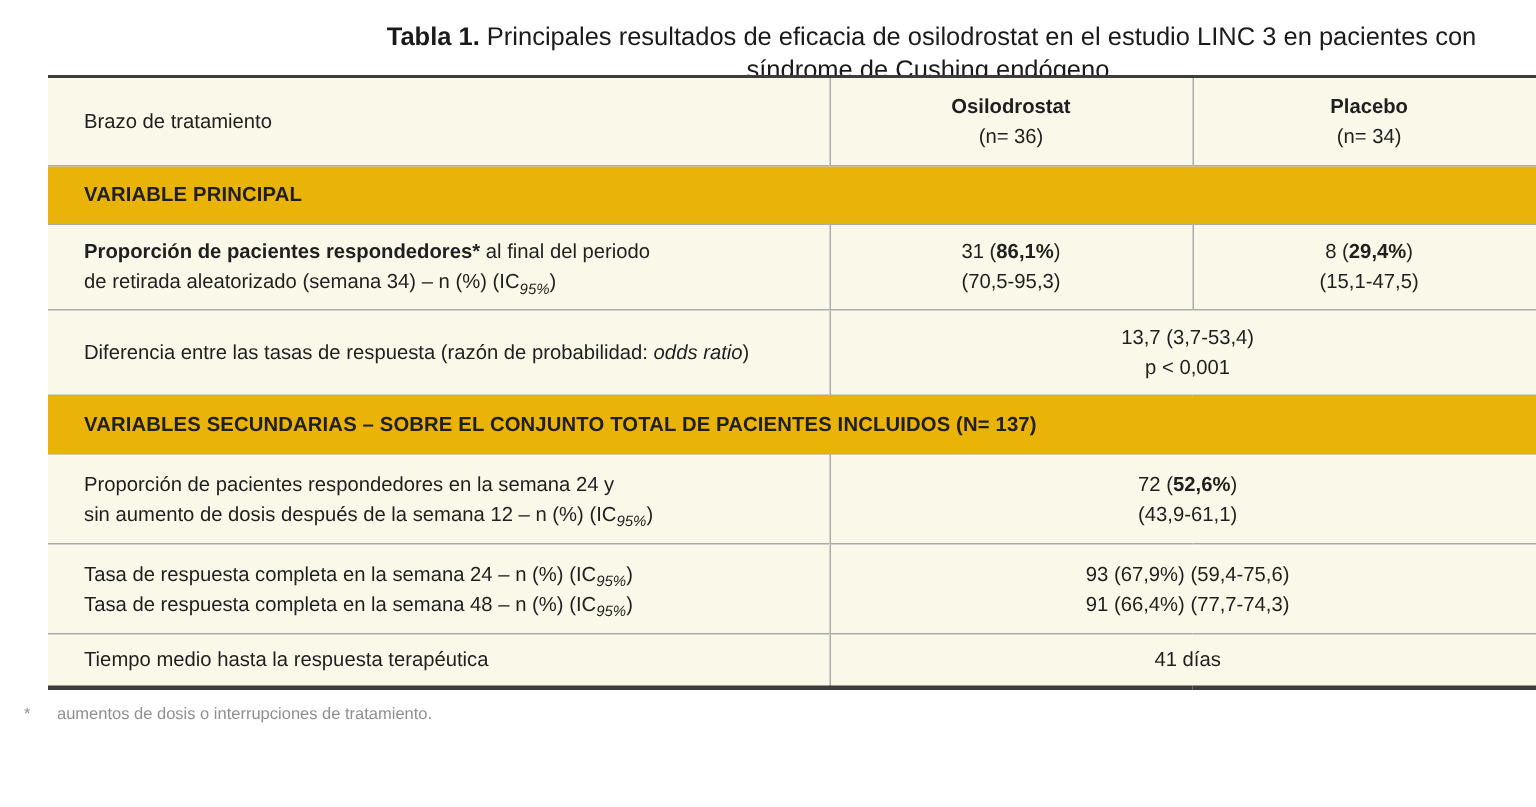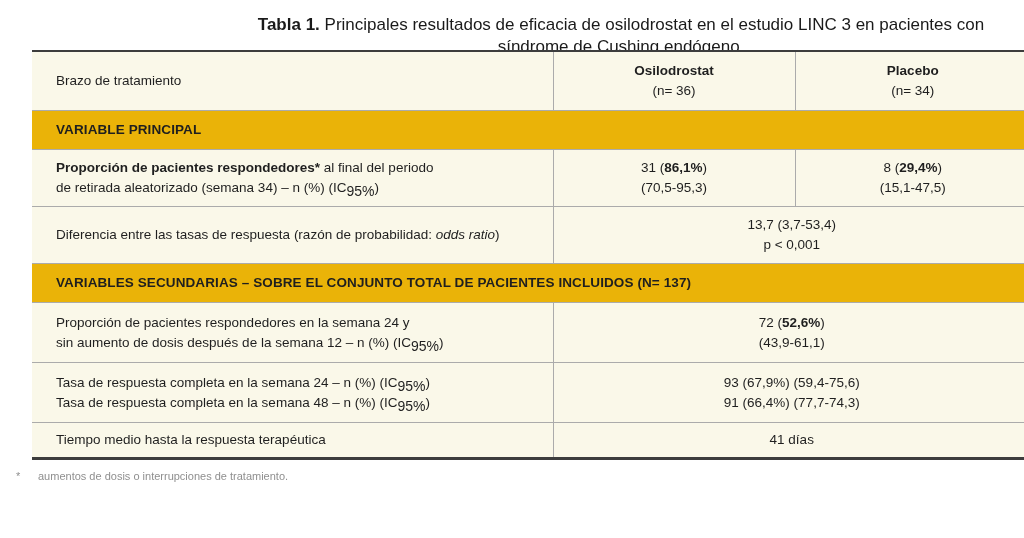--- a/index.html
+++ b/index.html
@@ -32,21 +32,21 @@
   td.lbl { padding-left:24px; padding-right:6px; text-align:left; }
   td.val { text-align:center; }
   td.vline { border-left:1px solid #ababab; }
   tr.section td {
     background:#eab308; font-weight:bold; height:26px;
     padding-left:24px; letter-spacing:0.1px;
   }
   tr.r-tall td { height:44px; }
   tr.r-mid td { height:47px; }
   tr.r-last td { height:22px; }
-  sub.s95 { font-size:14px; line-height:0; }
+  sub.s95 { font-size:10px; line-height:0;font-style:italic; }
 
   .footnote {
     position:absolute; top:468px; left:16px; width:992px;
     font-size:11px; color:#8f8f8f; line-height:1.5;
   }
   .fn-row { display:flex; }
   .fn-marker { width:22px; flex:0 0 22px; }
   .fn-text { flex:1; }
 </style>
 </head>

